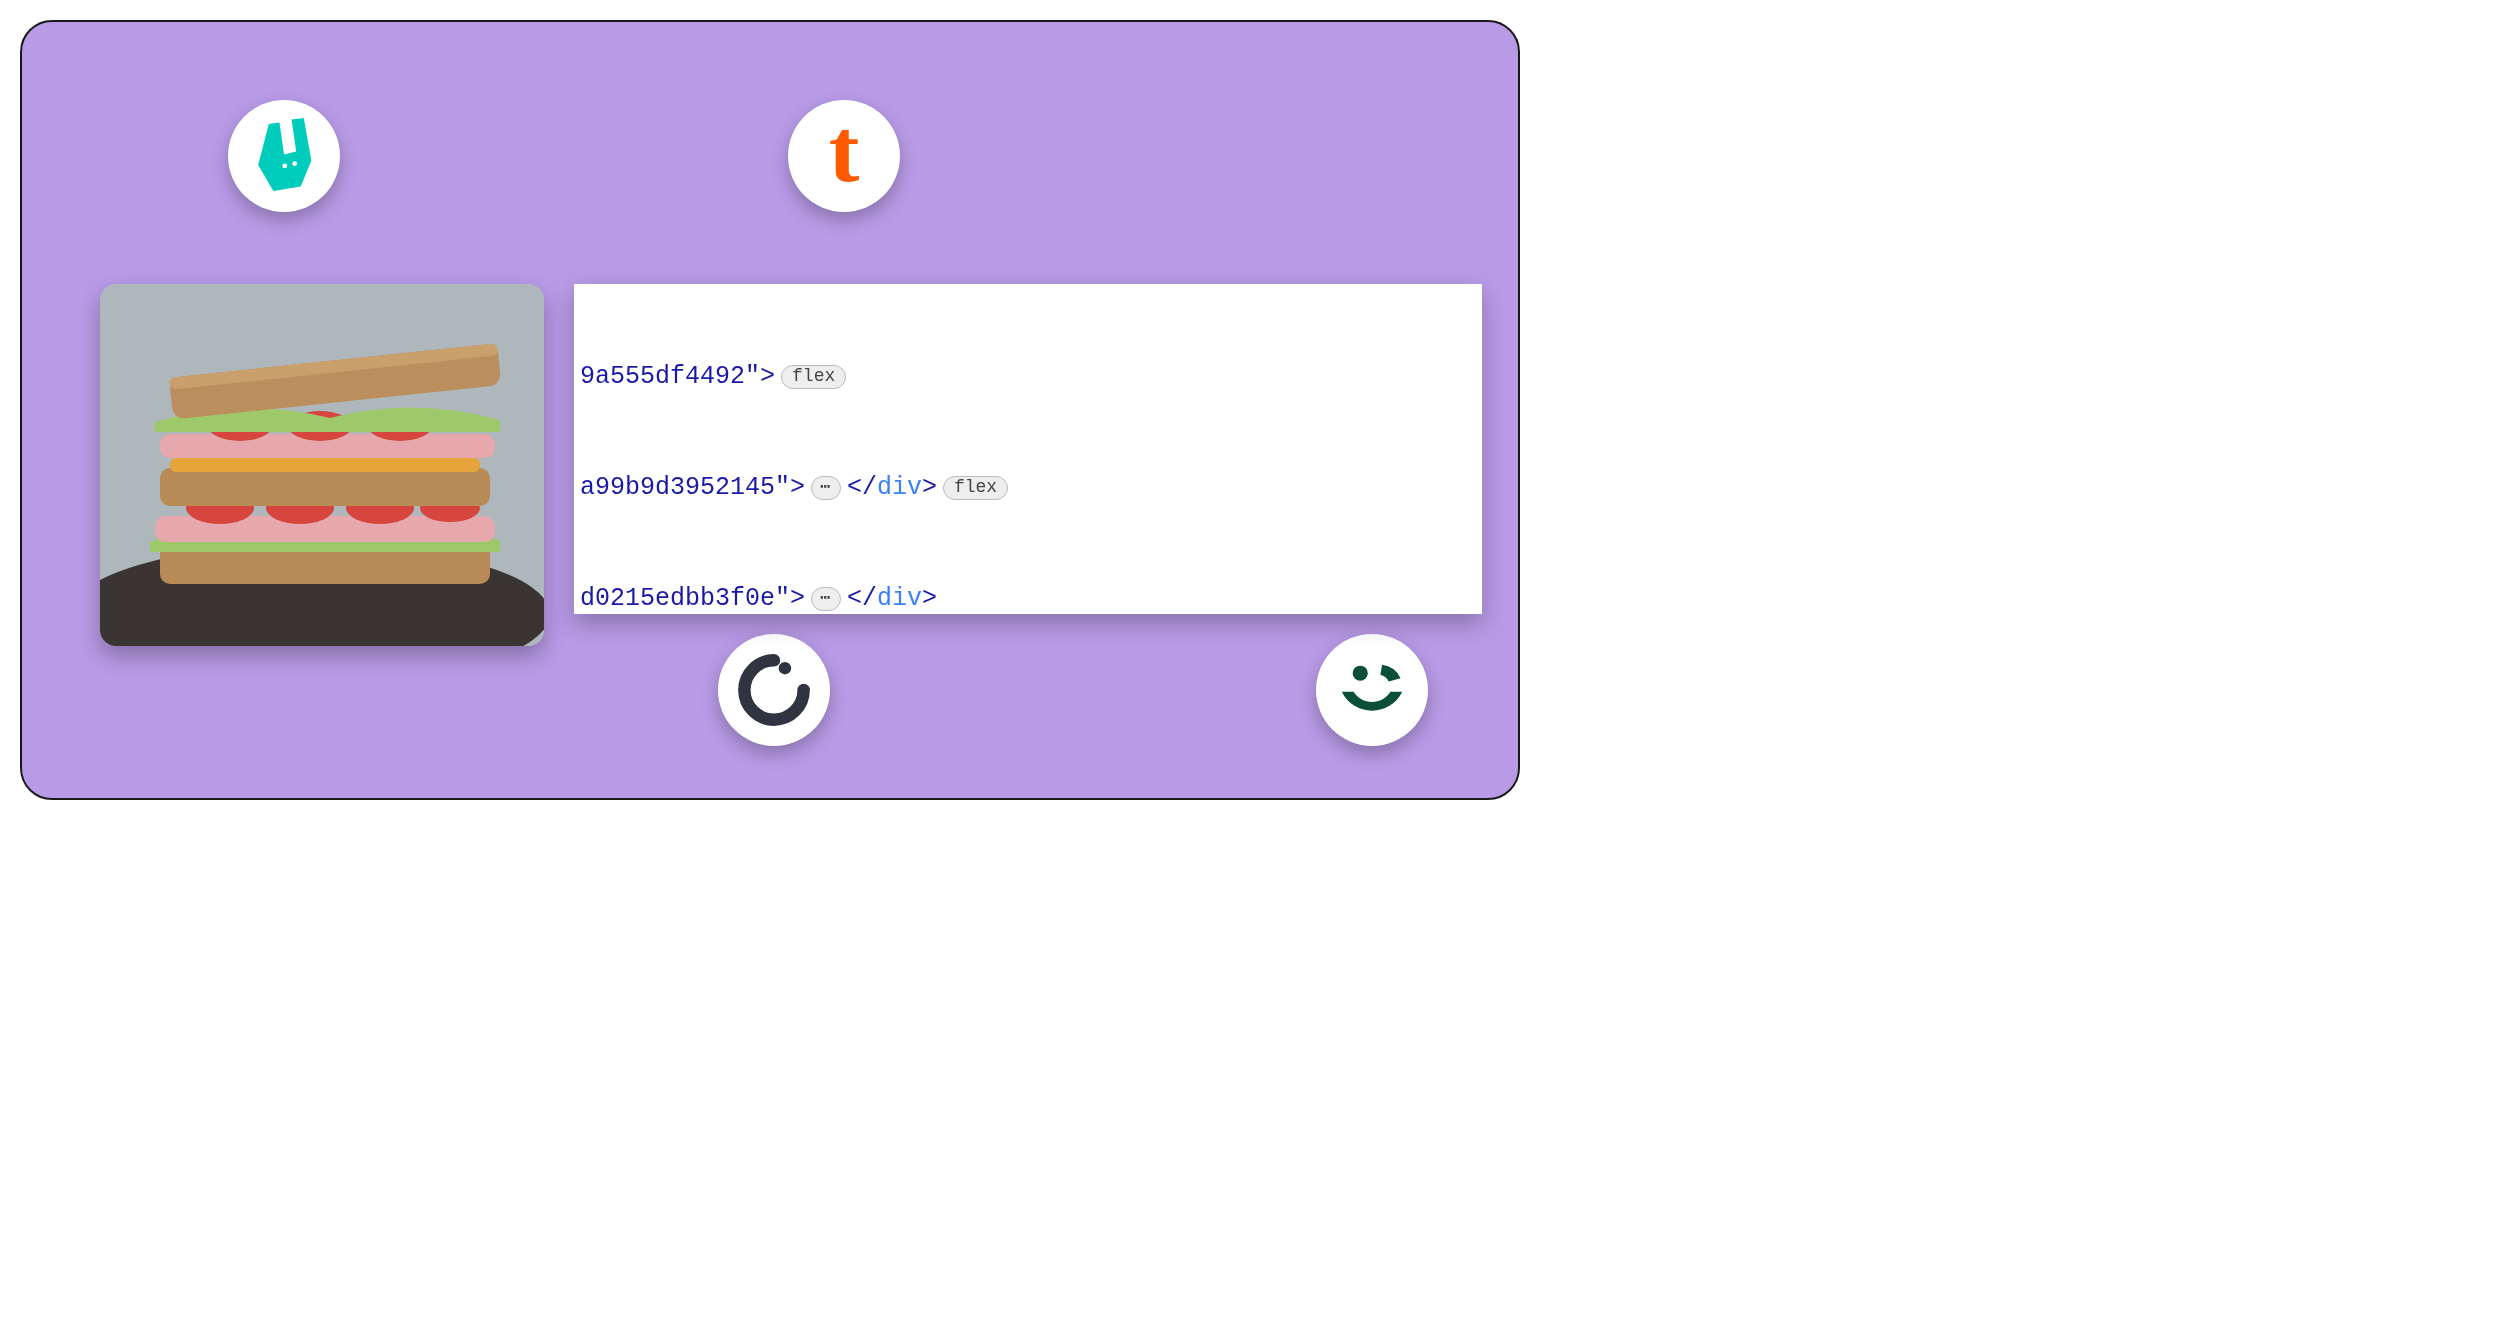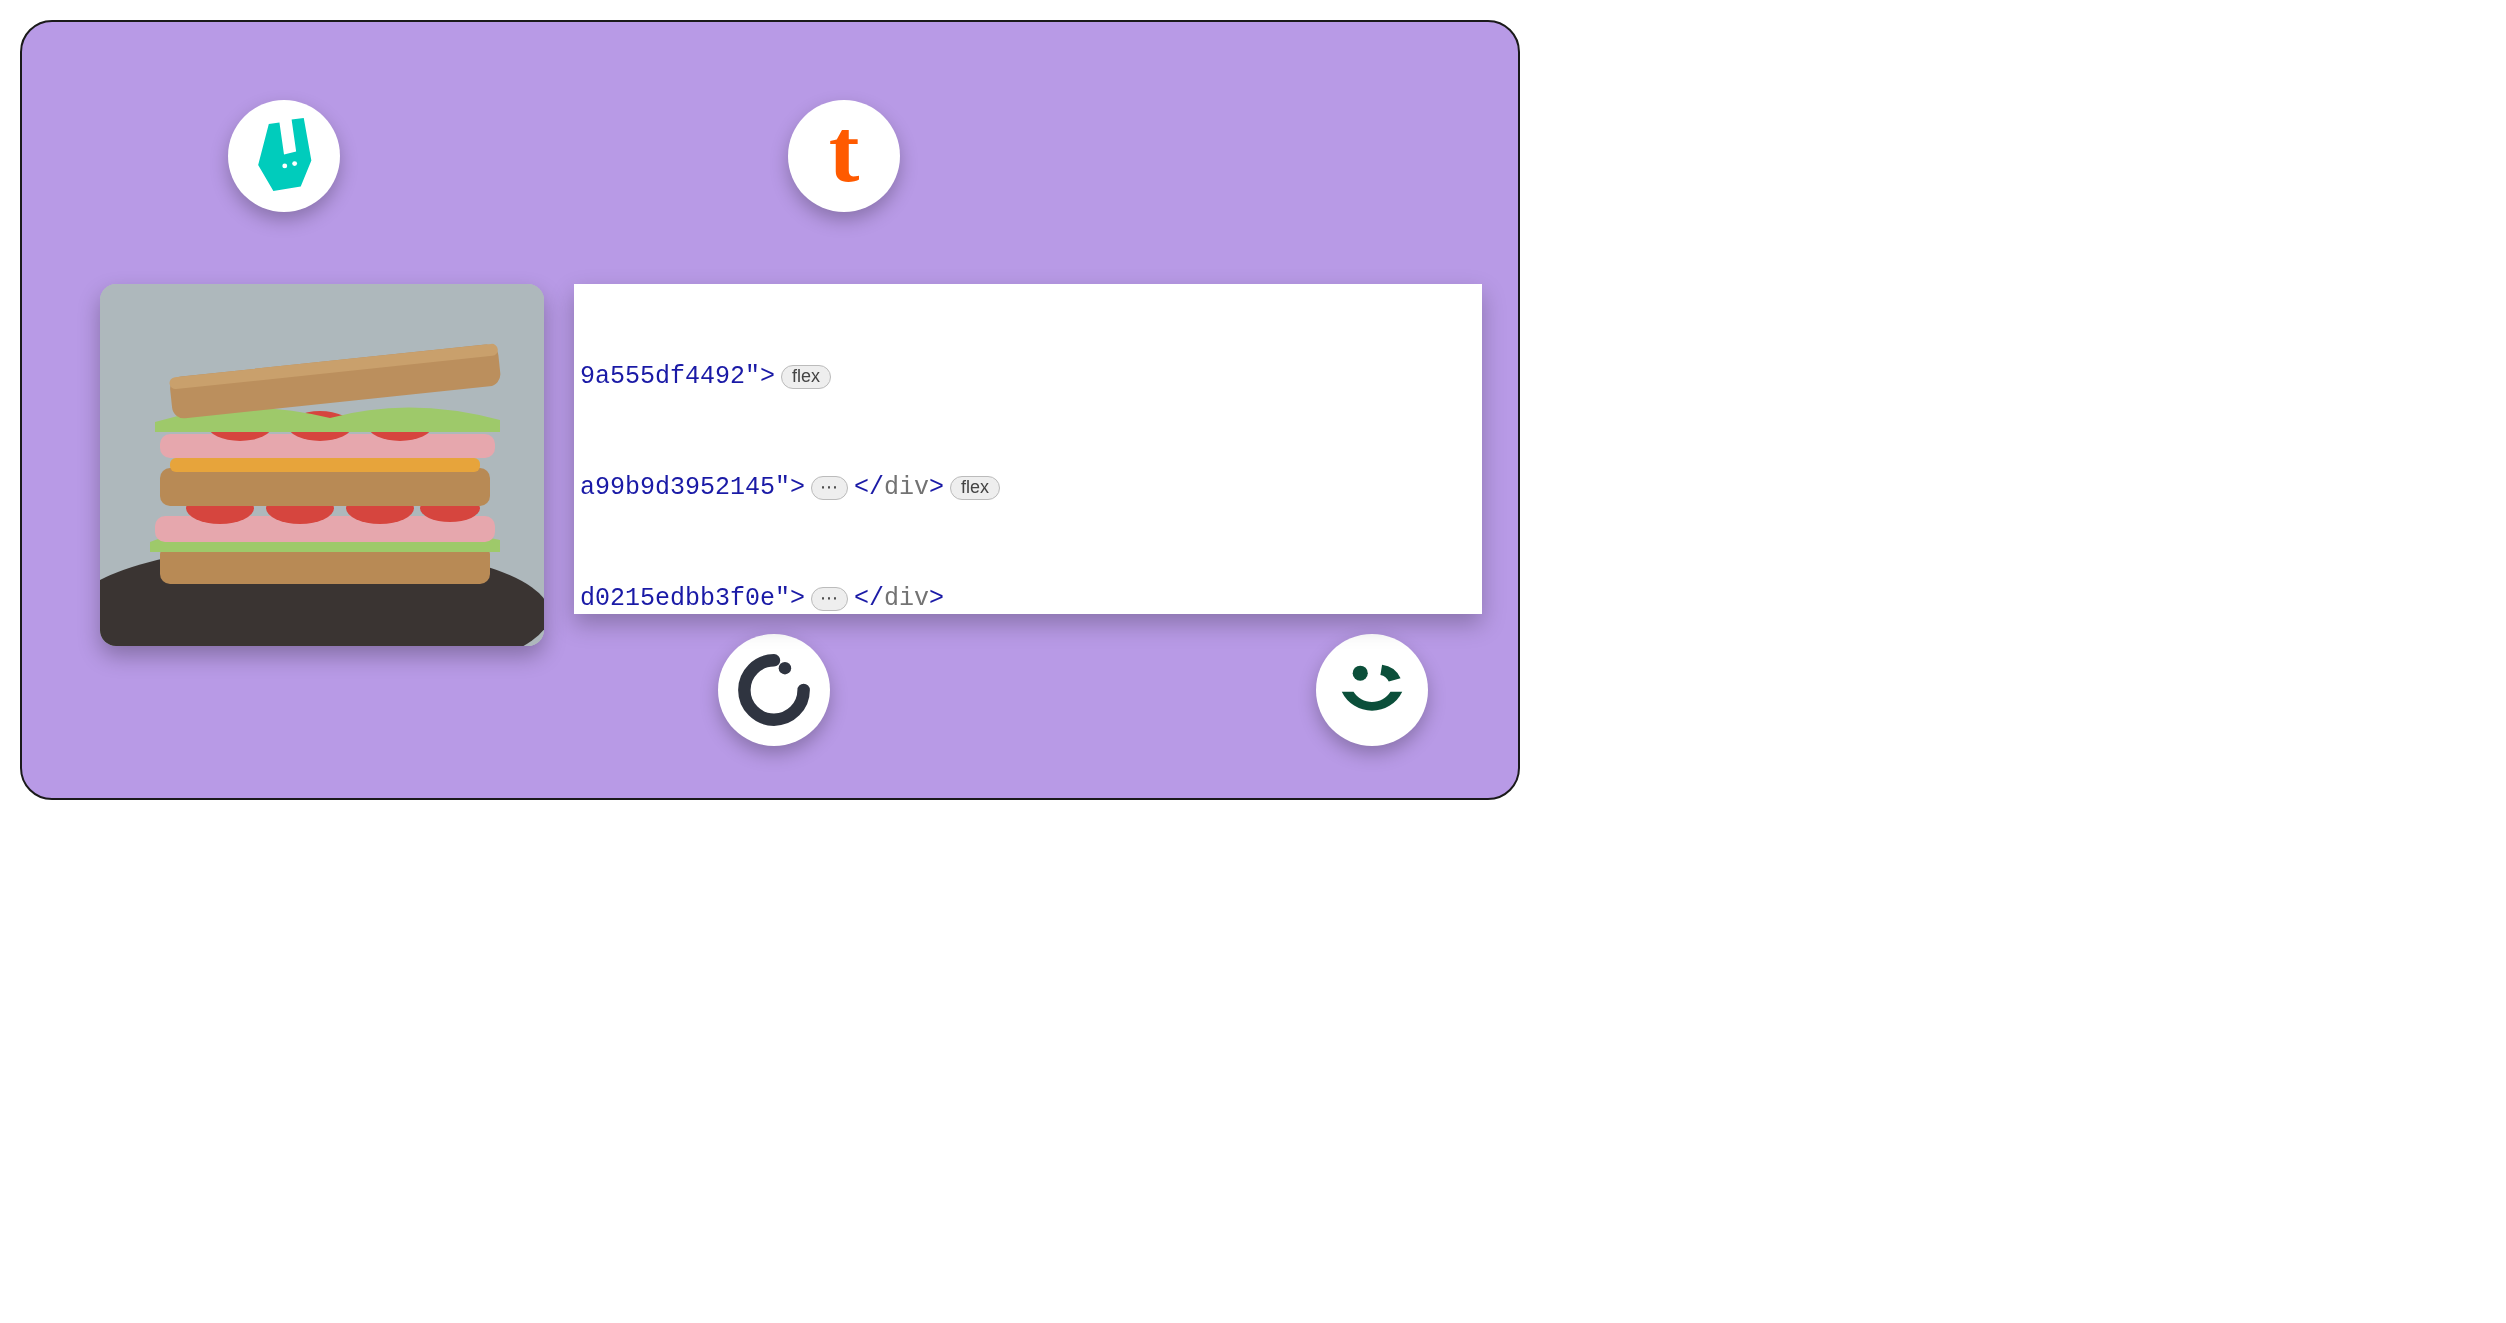--- a/index.html
+++ b/index.html
@@ -79,34 +79,34 @@
     white-space: pre;
   }
   .code-line {
     padding-left: 6px;
     display: flex;
     align-items: center;
     height: 37px;
   }
   .tok-attrval { color: #1a1aa6; }
   .tok-punc    { color: #1a1aa6; }
-  .tok-tag     { color: #737373; }
+  .tok-tag     { color: #3b82f6; }
   .pill {
     display: inline-flex;
     align-items: center;
     justify-content: center;
     height: 24px;
     padding: 0 10px;
     margin: 0 6px;
     background: #eeeeee;
     border: 1px solid #bbbbbb;
     border-radius: 12px;
     font-size: 18px;
     color: #444;
-    font-family: Liberation Sans, sans-serif;
+    font-family: Liberation Mono, monospace;
   }
   .pill.ellipsis { padding: 0 8px; letter-spacing: 1px; }
 </style>
 </head>
 <body>
 
 <div class="card">
 
   <div class="logo-badge logo-tl">
     <svg class="deliveroo-svg" viewBox="0 0 100 100">

